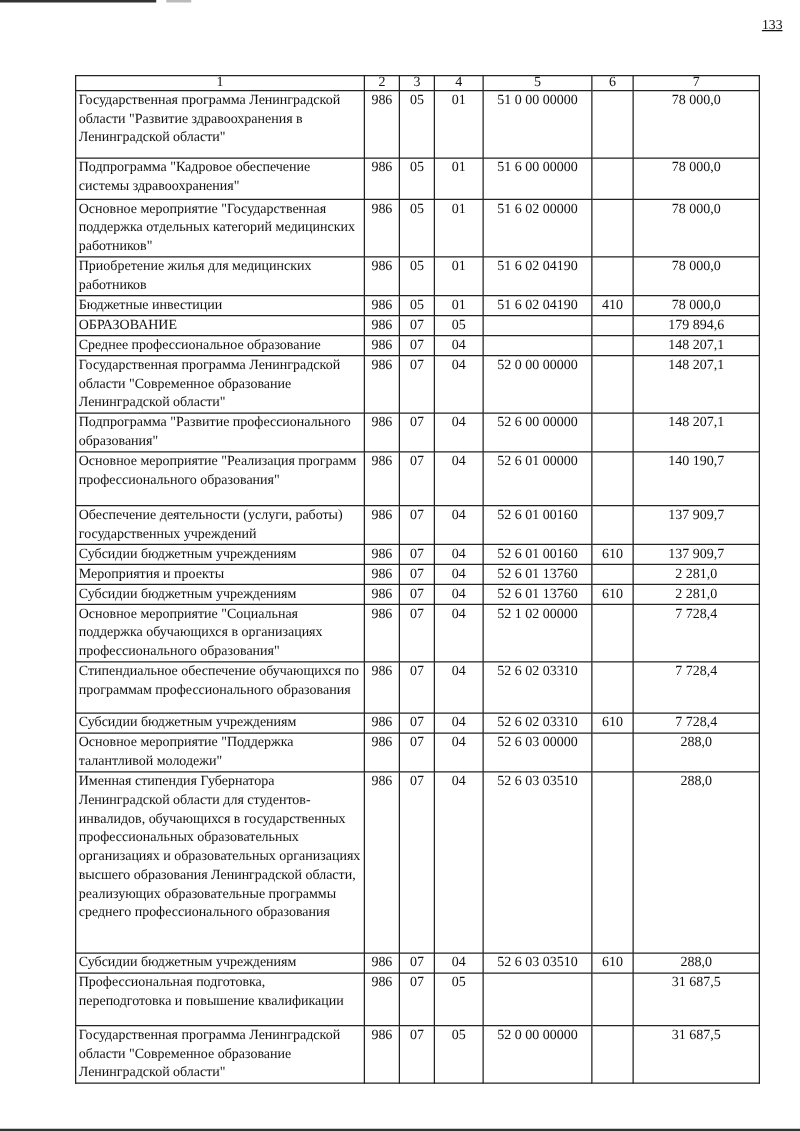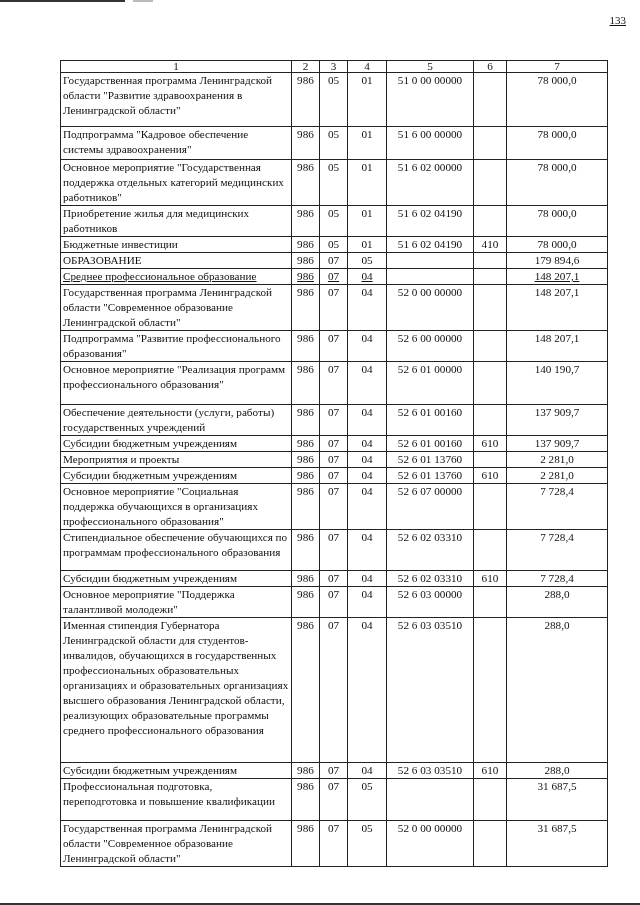--- a/index.html
+++ b/index.html
@@ -93,21 +93,21 @@
       </tr>
       <tr style="height: 12px; padding-left: 15px;">
         <td class="name">ОБРАЗОВАНИЕ</td>
         <td class="c">986</td>
         <td class="c">07</td>
         <td class="c">05</td>
         <td class="c"></td>
         <td class="c"></td>
         <td class="c">179 894,6</td>
       </tr>
-      <tr style="height: 12px; text-decoration: underline;">
+      <tr style="height: 12px;">
         <td class="name">Среднее профессиональное образование</td>
         <td class="c">986</td>
         <td class="c">07</td>
         <td class="c">04</td>
         <td class="c"></td>
         <td class="c"></td>
         <td class="c">148 207,1</td>
       </tr>
       <tr style="height: 40px;">
         <td class="name">Государственная программа Ленинградской области "Современное образование Ленинградской области"</td>
@@ -170,21 +170,21 @@
         <td class="c">04</td>
         <td class="c">52 6 01 13760</td>
         <td class="c">610</td>
         <td class="c">2 281,0</td>
       </tr>
       <tr style="height: 42px;">
         <td class="name">Основное мероприятие "Социальная поддержка обучающихся в организациях профессионального образования"</td>
         <td class="c">986</td>
         <td class="c">07</td>
         <td class="c">04</td>
-        <td class="c">52 6 07 00000</td>
+        <td class="c">52 1 02 00000</td>
         <td class="c"></td>
         <td class="c">7 728,4</td>
       </tr>
       <tr style="height: 41px;">
         <td class="name">Стипендиальное обеспечение обучающихся по программам профессионального образования</td>
         <td class="c">986</td>
         <td class="c">07</td>
         <td class="c">04</td>
         <td class="c">52 6 02 03310</td>
         <td class="c"></td>

